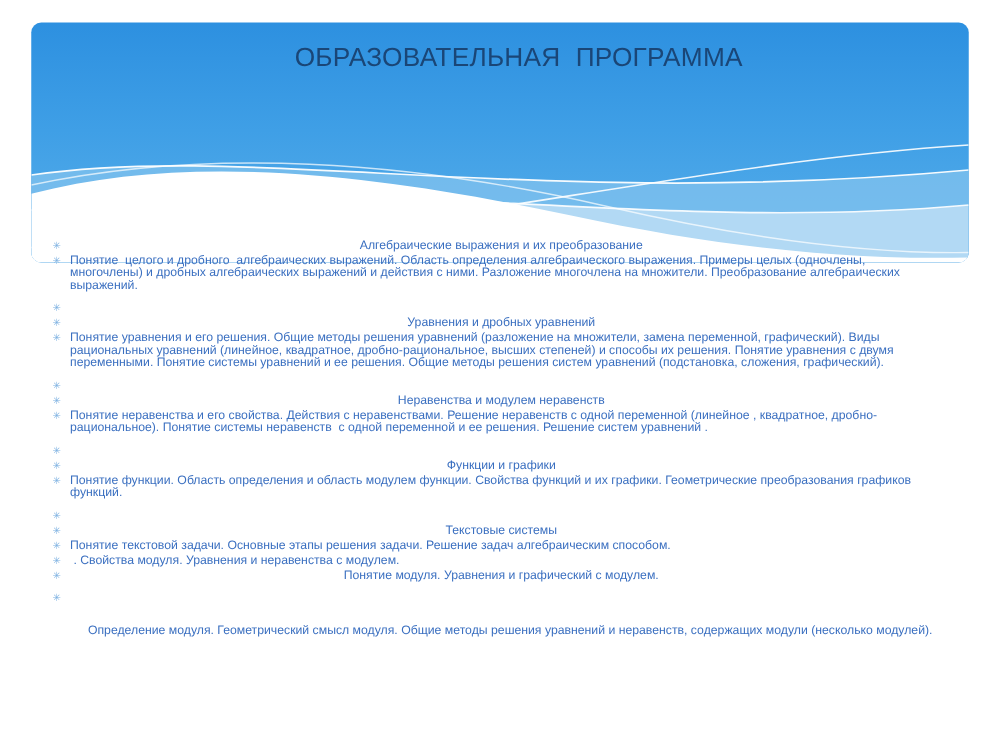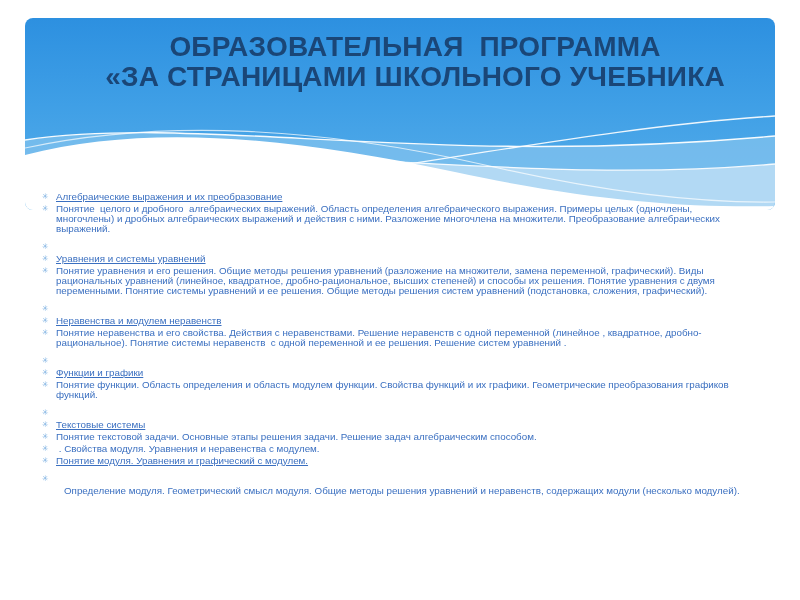--- a/index.html
+++ b/index.html
@@ -3,44 +3,43 @@
 <meta charset="utf-8">
 <style>
   html,body{margin:0;padding:0;background:#fff;}
   #slide{position:relative;width:800px;height:600px;background:#ffffff;overflow:hidden;
          font-family:"Liberation Sans",sans-serif;}
   
   #header{position:absolute;left:25px;top:18px;width:750px;height:192px;border-radius:8px;
           overflow:hidden;background:linear-gradient(180deg,#2d90e0 0%,#3f9fe6 45%,#52abe9 85%);}
   #waves{position:absolute;left:0;bottom:0;width:100%;height:100px;display:block;}
   #title{position:absolute;left:0;top:14px;width:100%;text-align:center;}
-  .title-line{display:block;white-space:pre-wrap;color:#1a4677;font-weight:bold;
-              font-size:28px;line-height:30px;letter-spacing:.2px;padding-left:30px;}
+  .title-line{display:block;white-space:pre-wrap;color:#1a4677;font-weight:normal;
+              font-size:21px;line-height:30px;letter-spacing:.2px;padding-left:30px;}
   
   #bullet-list{position:absolute;left:40px;top:192px;width:706px;}
   .row{display:flex;align-items:flex-start;margin-bottom:2px;}
   .row .bullet{flex:0 0 14px;width:14px;text-align:left;color:#7fb2e2;
                font-family:"DejaVu Sans",sans-serif;font-size:8px;line-height:10px;
                padding-left:2px;}
   .row .txt{flex:1 1 auto;color:#3a6fc0;font-size:9.8px;line-height:10px;
             white-space:pre-wrap;}
-  .row.heading .txt{text-decoration:underline;}
+  .row.heading .txt{text-align:center;}
   .row.empty{height:10px;margin-top:8px;}
-  .row.plain{margin-top:2px;padding-left:19px;}
+  .row.plain{margin-top:16px;padding-left:19px;text-align:right;}
   .row.plain .txt{padding-left:5px;}
 </style>
 </head>
 <body>
 
 <div id="slide">
 
   <div id="header">
     <div id="title">
       <span class="title-line">ОБРАЗОВАТЕЛЬНАЯ  ПРОГРАММА</span>
-      <span class="title-line">«ЗА СТРАНИЦАМИ ШКОЛЬНОГО УЧЕБНИКА</span>
     </div>
     <svg id="waves" viewBox="0 0 750 100" preserveAspectRatio="none" aria-hidden="true">
       <path d="M0,30 C180,4 400,58 750,26 L750,100 L0,100 Z" fill="#7ec0ee" opacity="0.8"></path>
       <path d="M0,30 C180,4 400,58 750,26" fill="none" stroke="#ffffff" stroke-width="1.4" opacity="0.95"></path>
       <path d="M0,58 C240,22 480,78 750,54 L750,100 L0,100 Z" fill="#b5daf4" opacity="0.95"></path>
       <path d="M0,58 C240,22 480,78 750,54" fill="none" stroke="#ffffff" stroke-width="1.3" opacity="0.9"></path>
       <path d="M0,88 C240,96 500,22 750,6" fill="none" stroke="#ffffff" stroke-width="1.3" opacity="0.9"></path>
       <path d="M0,38 C140,8 300,18 460,55 C590,85 680,93 750,92" fill="none" stroke="#ffffff" stroke-width="1.1" opacity="0.7"></path>
       <path d="M0,45 C120,14 260,26 430,62 C560,90 660,98 750,96 L750,100 L0,100 Z" fill="#ffffff"></path>
     </svg>
@@ -53,21 +52,21 @@
       </div>
       <div class="row para">
         <span class="bullet">✳</span>
         <div class="txt">Понятие  целого и дробного  алгебраических выражений. Область определения алгебраического выражения. Примеры целых (одночлены, многочлены) и дробных алгебраических выражений и действия с ними. Разложение многочлена на множители. Преобразование алгебраических выражений.</div>
       </div>
       <div class="row empty">
         <span class="bullet">✳</span>
       </div>
       <div class="row heading">
         <span class="bullet">✳</span>
-        <div class="txt">Уравнения и системы уравнений</div>
+        <div class="txt">Уравнения и дробных уравнений</div>
       </div>
       <div class="row para">
         <span class="bullet">✳</span>
         <div class="txt">Понятие уравнения и его решения. Общие методы решения уравнений (разложение на множители, замена переменной, графический). Виды рациональных уравнений (линейное, квадратное, дробно-рациональное, высших степеней) и способы их решения. Понятие уравнения с двумя переменными. Понятие системы уравнений и ее решения. Общие методы решения систем уравнений (подстановка, сложения, графический).</div>
       </div>
       <div class="row empty">
         <span class="bullet">✳</span>
       </div>
       <div class="row heading">
         <span class="bullet">✳</span>

